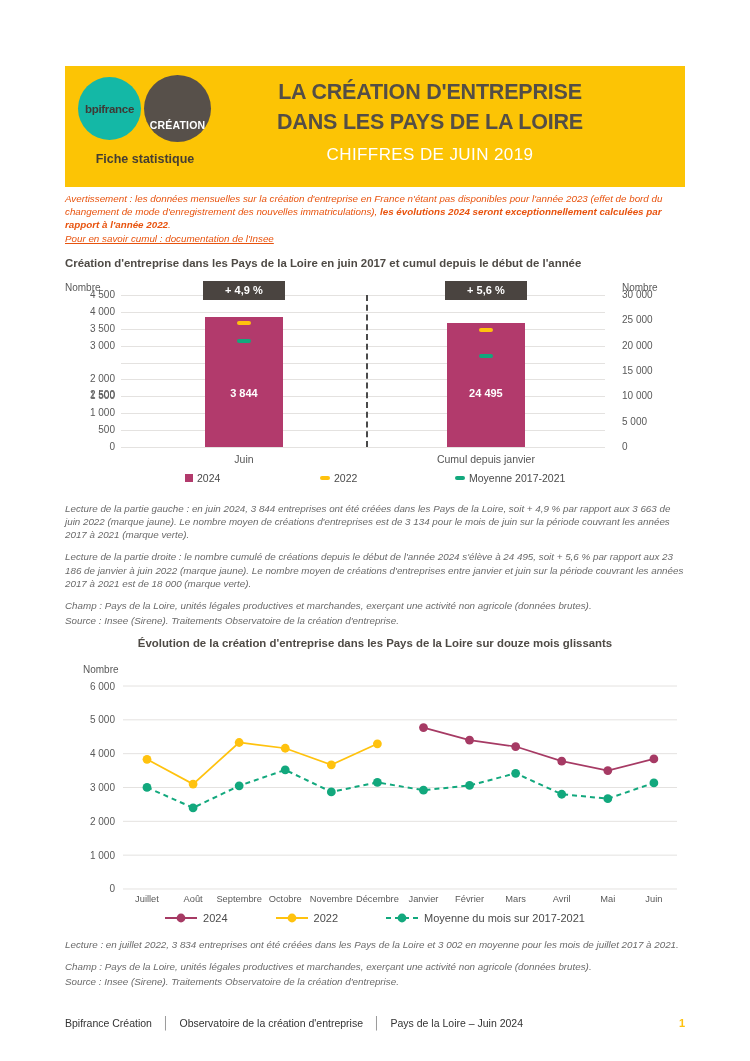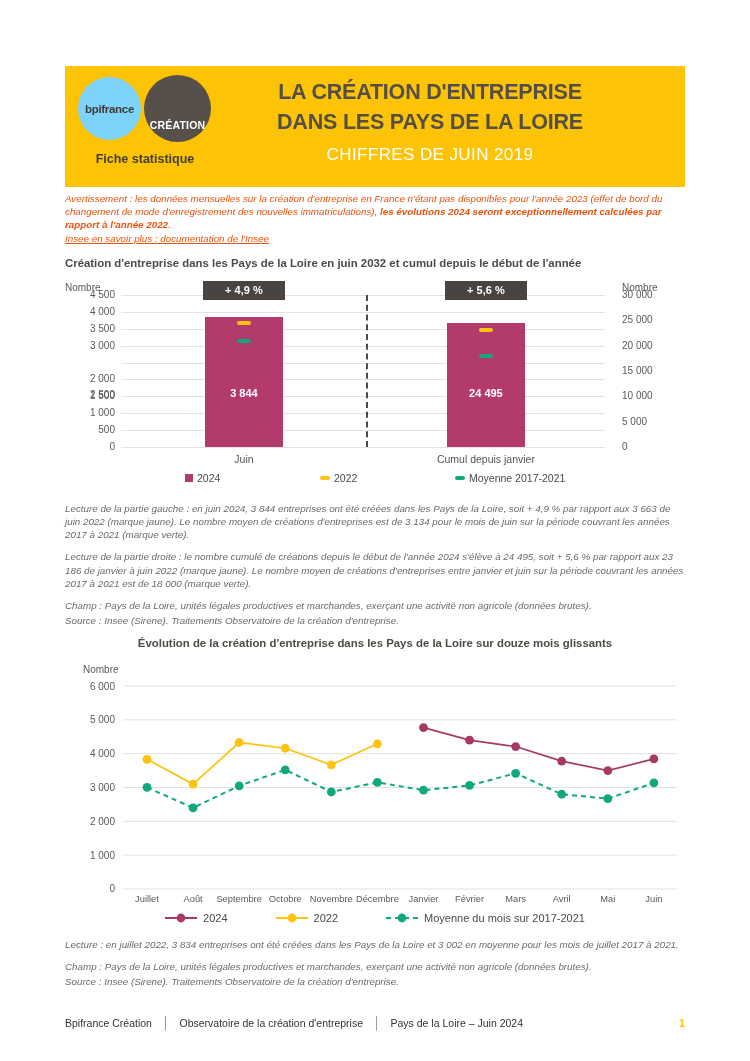--- a/index.html
+++ b/index.html
@@ -2,21 +2,21 @@
 <html lang="fr"><head>
 <meta charset="utf-8">
 <style>
   html,body{margin:0;padding:0;background:#fff;}
   .page{position:relative;width:750px;height:1061px;background:#fff;overflow:hidden;
         font-family:"Liberation Sans",sans-serif;color:#444;}
 
   
   .banner{position:absolute;left:65px;top:66px;width:620px;height:121px;background:#FCC405;}
   .logo-circle-white{position:absolute;left:13px;top:11px;width:63px;height:63px;border-radius:50%;
-        background:#7dd3fc;display:flex;align-items:center;justify-content:center;}
+        background:#14b8a6;display:flex;align-items:center;justify-content:center;}
   .logo-circle-white span{font-weight:bold;font-size:11.5px;color:#3F3A36;letter-spacing:-0.3px;}
   .logo-circle-dark{position:absolute;left:79px;top:9px;width:67px;height:67px;border-radius:50%;
         background:#57504A;display:flex;align-items:center;justify-content:center;}
   .logo-circle-dark span{font-weight:bold;font-size:10.5px;color:#fff;letter-spacing:0.2px;margin-top:32px;}
   .tagline{position:absolute;left:5px;top:86px;width:150px;text-align:center;
         font-weight:bold;font-size:12.5px;color:#453E33;}
   .title-block{position:absolute;left:170px;top:0;width:390px;height:121px;text-align:center;}
   .title-l1{position:absolute;top:14px;width:100%;font-weight:bold;font-size:21.5px;color:#544E46;letter-spacing:-0.2px;}
   .title-l2{position:absolute;top:44px;width:100%;font-weight:bold;font-size:21.5px;color:#544E46;letter-spacing:-0.2px;}
   .title-sub{position:absolute;top:79px;width:100%;font-size:17px;color:#fff;letter-spacing:0.4px;}
@@ -87,23 +87,23 @@
     </div>
     <div class="tagline">Fiche statistique</div>
     <div class="title-block">
       <div class="title-l1">LA CRÉATION D'ENTREPRISE</div>
       <div class="title-l2">DANS LES PAYS DE LA LOIRE</div>
       <div class="title-sub">CHIFFRES DE JUIN 2019</div>
     </div>
   </div>
 
   <div class="warning"><span>Avertissement : les données mensuelles sur la création d'entreprise en France n'étant pas disponibles pour l'année 2023 (effet de bord du changement de mode d'enregistrement des nouvelles immatriculations),  </span><b>les évolutions 2024 seront exceptionnellement calculées par rapport à l'année 2022</b><span>.</span></div>
-  <div class="insee-link">Insee en savoir plus : documentation de l'Insee</div>
-
-  <div class="chart-title c1-title">Création d'entreprise dans les Pays de la Loire en juin 2032 et cumul depuis le début de l'année</div>
+  <div class="insee-link">Pour en savoir cumul : documentation de l'Insee</div>
+
+  <div class="chart-title c1-title">Création d'entreprise dans les Pays de la Loire en juin 2017 et cumul depuis le début de l'année</div>
   <div class="chart1" id="chart1">
     <div class="axis-title" style="left:0;top:6px;">Nombre</div>
     <div class="axis-title" style="left:557px;top:6px;">Nombre</div>
     <div class="c1-plot" id="c1-plot">
         <div class="gridline" style="top: 0px;"></div>
         <div class="gridline" style="top: 16.8889px;"></div>
         <div class="gridline" style="top: 33.7778px;"></div>
         <div class="gridline" style="top: 50.6667px;"></div>
         <div class="gridline" style="top: 67.5556px;"></div>
         <div class="gridline" style="top: 84.4444px;"></div>

